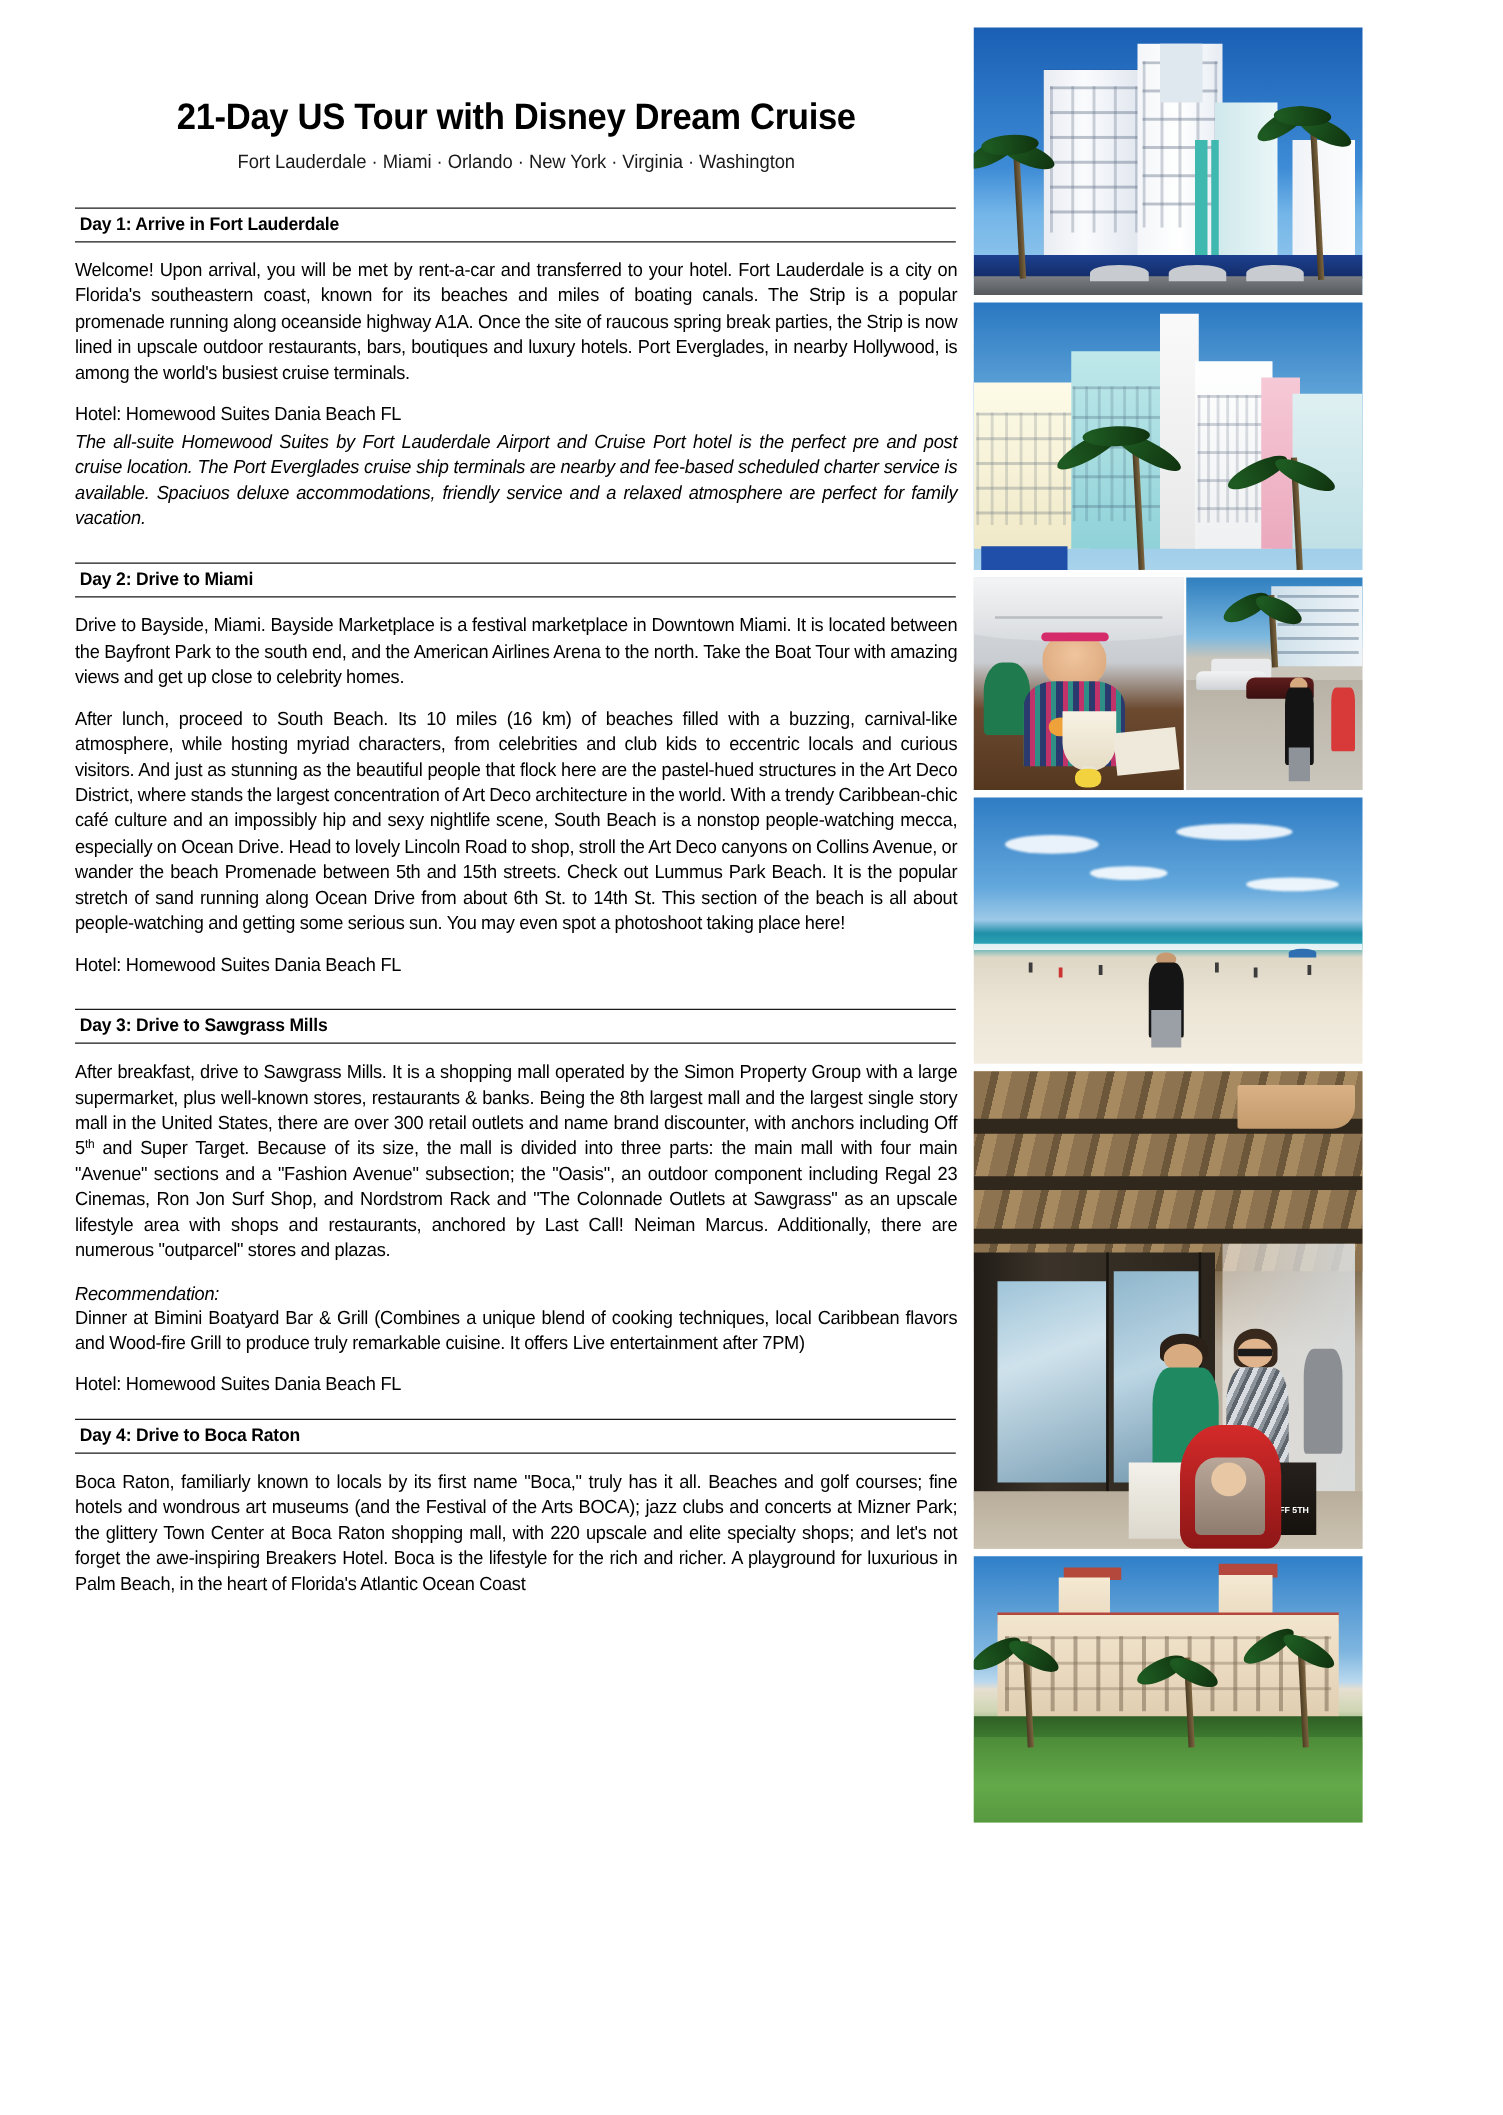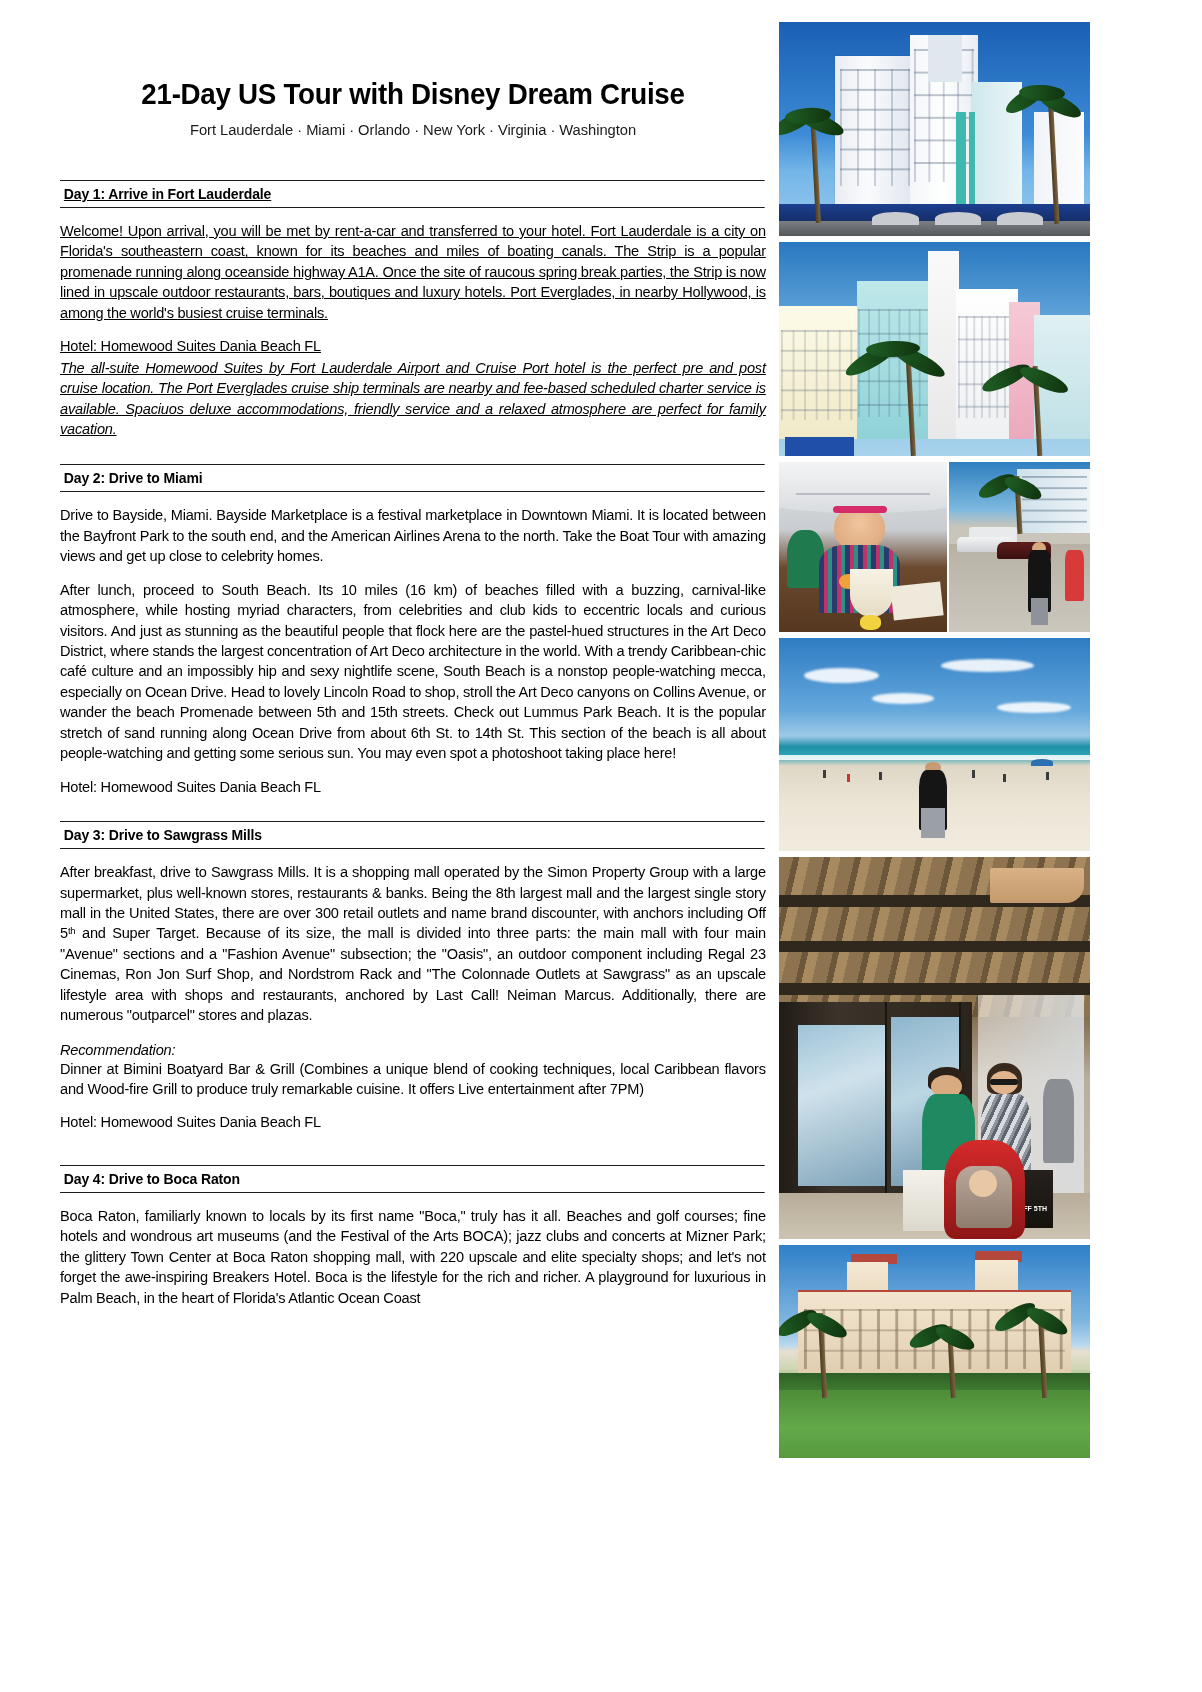--- a/index.html
+++ b/index.html
@@ -69,21 +69,21 @@
     border-bottom: 1.3px solid #1a1a1a;
     padding: 5px 0 5px 4px;
     letter-spacing: -0.15px;
     transform: scaleX(0.96);
     transform-origin: left center;
     width: 104%;
   }
 
   .sect { margin-top: 0; }
 
-  .sect-1 { margin-top: 41px; text-decoration: underline; }
+  .sect-1 { margin-top: 27px; }
 
   p.body {
     font-size: 15.1px;
     line-height: 1.355;
     text-align: justify;
     text-justify: inter-word;
     margin-top: 13px;
     letter-spacing: -0.22px;
     transform: scaleX(0.965);
     transform-origin: left top;
@@ -372,21 +372,21 @@
     </div>
 
     <div class="sect" style="margin-top:24px">
       <div class="day-head">Day 3: Drive to Sawgrass Mills</div>
       <p class="body"><span>After breakfast, drive to Sawgrass Mills. It is a shopping mall operated by the Simon Property Group with a large supermarket, plus well-known stores, restaurants &amp; banks. Being the 8th largest mall and the largest single story mall in the United States, there are over 300 retail outlets and name brand discounter, with anchors including Off 5</span><sup>th</sup><span> and Super Target. Because of its size, the mall is divided into three parts: the main mall with four main "Avenue" sections and a "Fashion Avenue" subsection; the "Oasis", an outdoor component including Regal 23 Cinemas, Ron Jon Surf Shop, and Nordstrom Rack and "The Colonnade Outlets at Sawgrass" as an upscale lifestyle area with shops and restaurants, anchored by Last Call! Neiman Marcus. Additionally, there are numerous "outparcel" stores and plazas.</span></p>
       <p class="reco-label">Recommendation:</p>
       <p class="reco-body">Dinner at Bimini Boatyard Bar &amp; Grill (Combines a unique blend of cooking techniques, local Caribbean flavors and Wood-fire Grill to produce truly remarkable cuisine. It offers Live entertainment after 7PM)</p>
       <p class="hotel">Hotel:  Homewood Suites Dania Beach FL</p>
     </div>
 
-    <div class="sect" style="margin-top:32px">
+    <div class="sect" style="margin-top:16px">
       <div class="day-head">Day 4: Drive to Boca Raton</div>
       <p class="body">Boca Raton, familiarly known to locals by its first name "Boca," truly has it all. Beaches and golf courses; fine hotels and wondrous art museums (and the Festival of the Arts BOCA); jazz clubs and concerts at Mizner Park; the glittery Town Center at Boca Raton shopping mall, with 220 upscale and elite specialty shops; and let's not forget the awe-inspiring Breakers Hotel.  Boca is the lifestyle for the rich and richer. A playground for luxurious in Palm Beach, in the heart of Florida's Atlantic Ocean Coast</p>
     </div>
 
   </div>
 
   <div class="photo-col">
 
     <div class="photo ph-deco1">
       <div class="deco1-bldgA">

